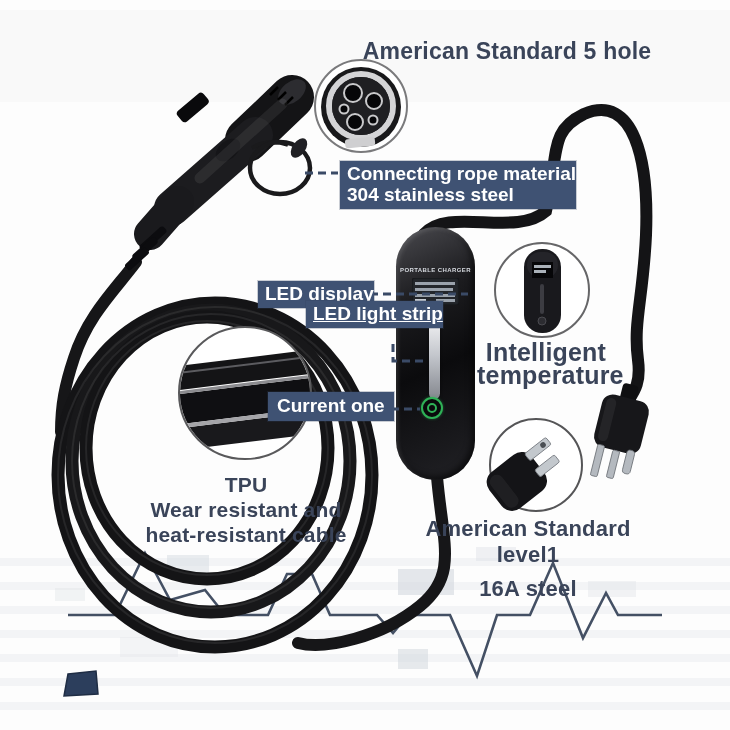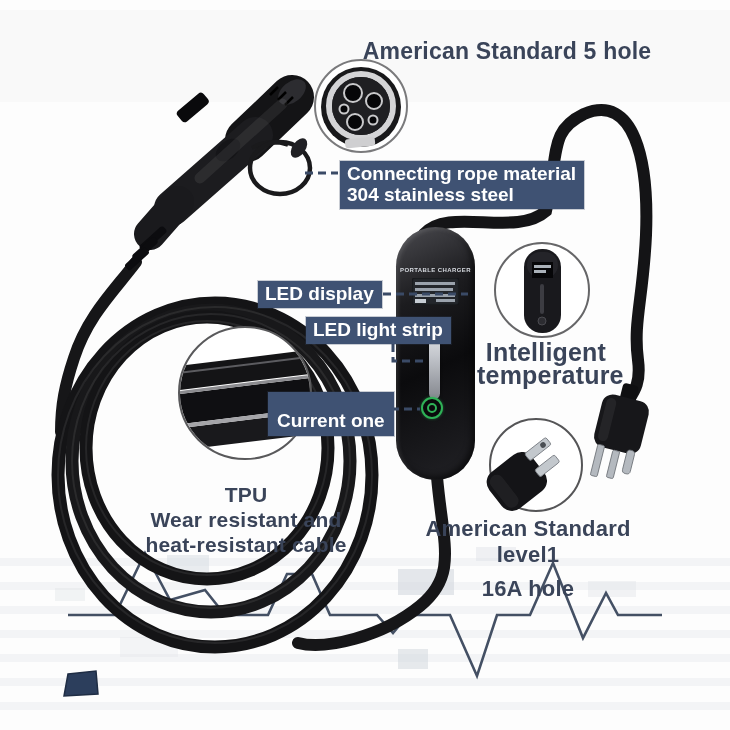--- a/index.html
+++ b/index.html
@@ -11,33 +11,33 @@
   .layer{position:absolute;left:0;top:0;width:730px;height:730px;}
   svg{display:block;}
 
   
   .heading{
     position:absolute;color:#3a4459;font-weight:700;text-align:center;
     letter-spacing:.2px;
   }
   .heading-top{left:352px;top:36px;width:290px;font-size:23px;line-height:30px;margin-left:10px;}
   .heading-temp{left:477px;top:341px;width:138px;font-size:25px;line-height:23px;}
-  .heading-tpu{left:135px;top:482px;width:222px;font-size:21px;line-height:25px;}
+  .heading-tpu{left:135px;top:472px;width:222px;font-size:21px;line-height:25px;}
   .heading-plug{left:404px;top:516px;width:248px;font-size:22px;line-height:26px;}
   .heading-plug .l2{margin-top:8px;}
 
   .navy-label{
     position:absolute;background:#3f5273;color:#ffffff;font-weight:700;
-    font-size:19px;line-height:21px;padding:2px 8px 4px 7px;
+    font-size:19px;line-height:21px;padding:2px 0 4px 7px;
     box-shadow:0 0 0 1px rgba(47,62,90,.25);
   }
   .lbl-rope{left:340px;top:161px;}
   .lbl-display{left:258px;top:281px;}
-  .lbl-strip{left:306px;top:317px;}
-  .lbl-switch{left:268px;top:392px;line-height:20px;padding:19px 9px 5px;}
+  .lbl-strip{left:306px;top:301px;text-decoration:underline;}
+  .lbl-switch{left:268px;top:392px;line-height:20px;padding:4px 9px 5px;}
 
   
   .control-box{
     position:absolute;left:396px;top:227px;width:79px;height:253px;
     border-radius:40px;
     background:linear-gradient(155deg,#4a4a4f 0%,#1c1c1f 28%,#0b0b0d 55%,#222226 100%);
     box-shadow:inset 2px 2px 4px rgba(255,255,255,.14), inset -3px -3px 6px rgba(0,0,0,.6);
   }
   .cb-brand{
     position:absolute;left:0;top:40px;width:100%;text-align:center;
@@ -256,14 +256,14 @@
 </div>
 
 <div class="heading heading-tpu">
   <div>TPU</div>
   <div>Wear resistant and</div>
   <div>heat-resistant cable</div>
 </div>
 
 <div class="heading heading-plug">
   <div>American Standard level1</div>
-  <div class="l2">16A hole</div>
+  <div class="l2">16A steel</div>
 </div>
 
 </body></html>

